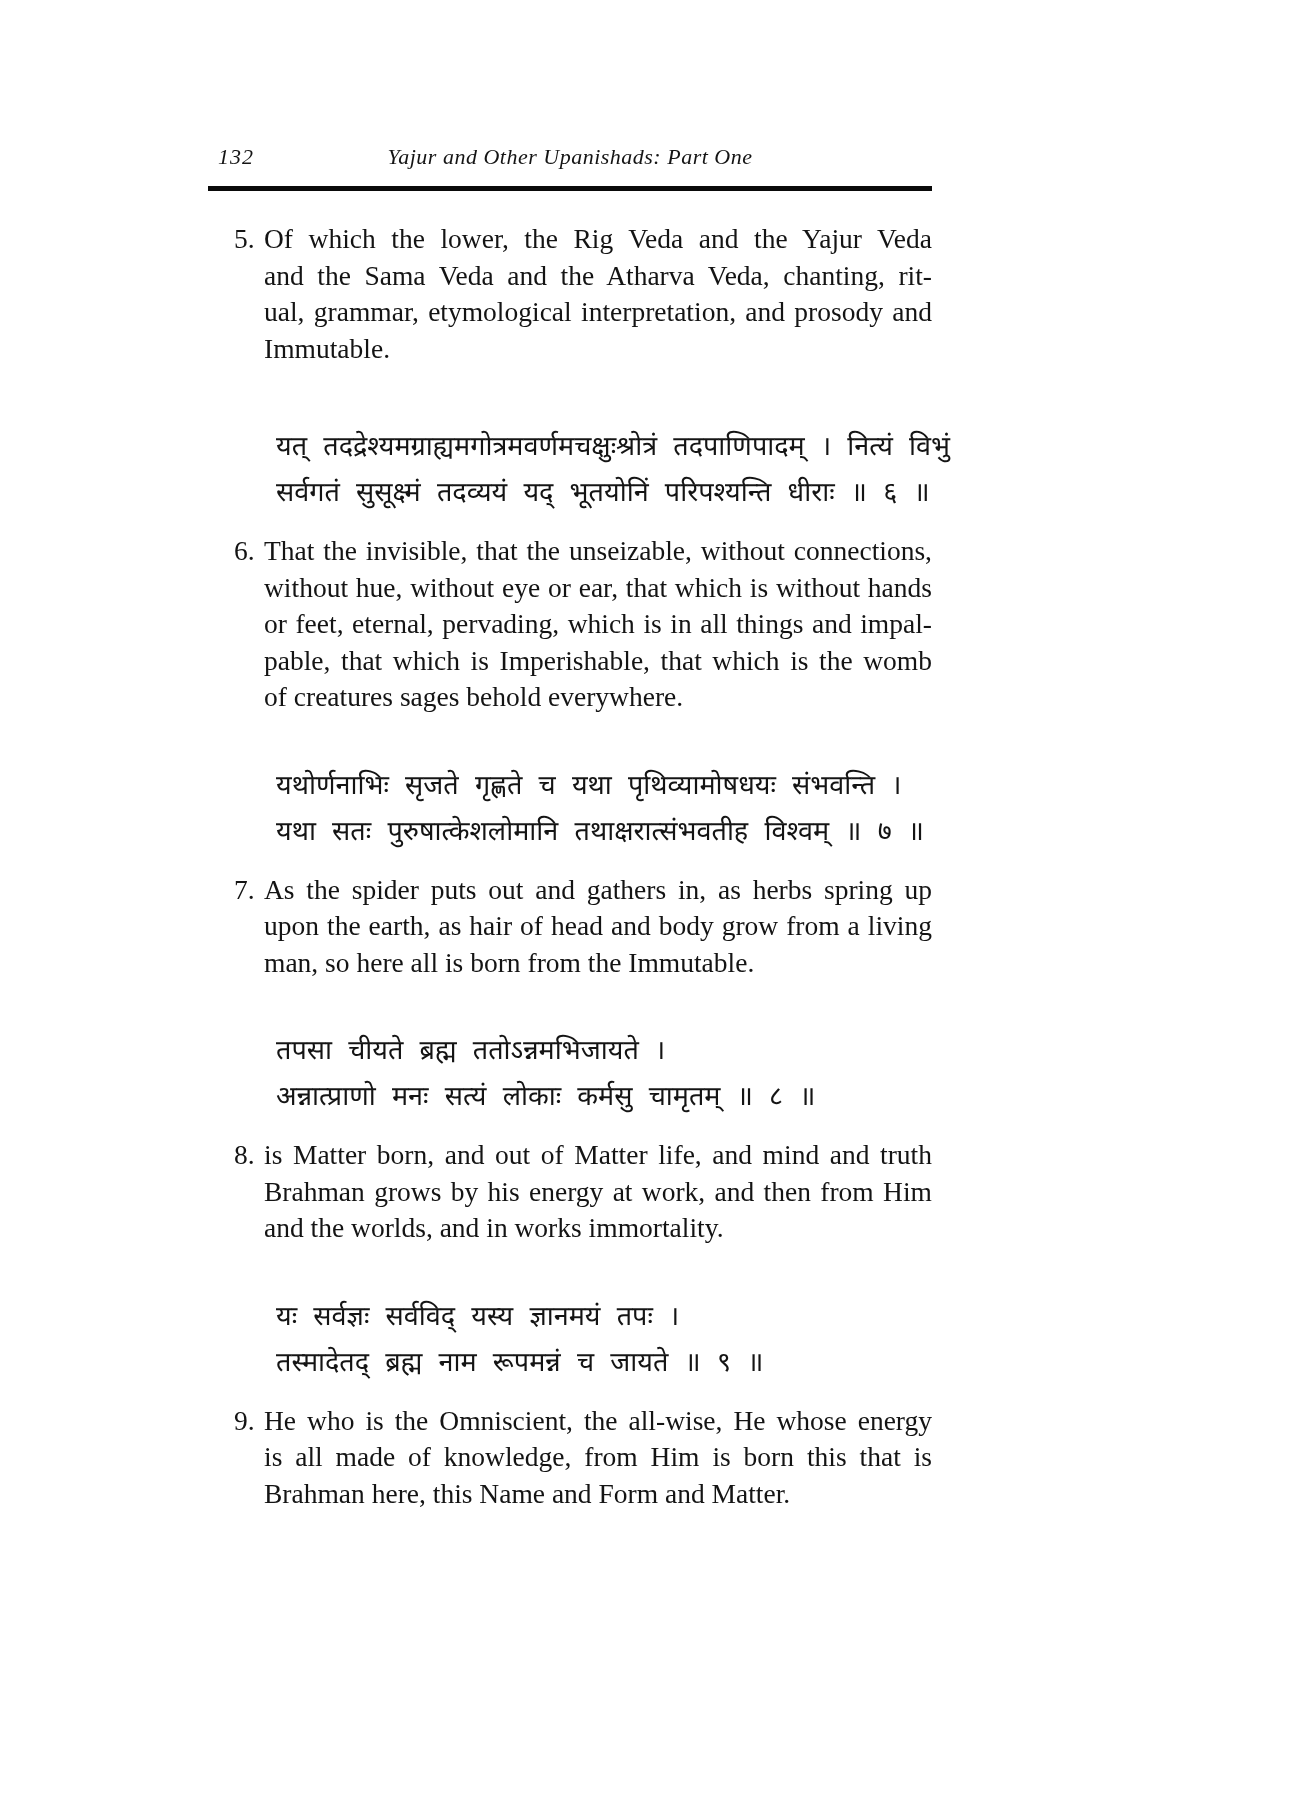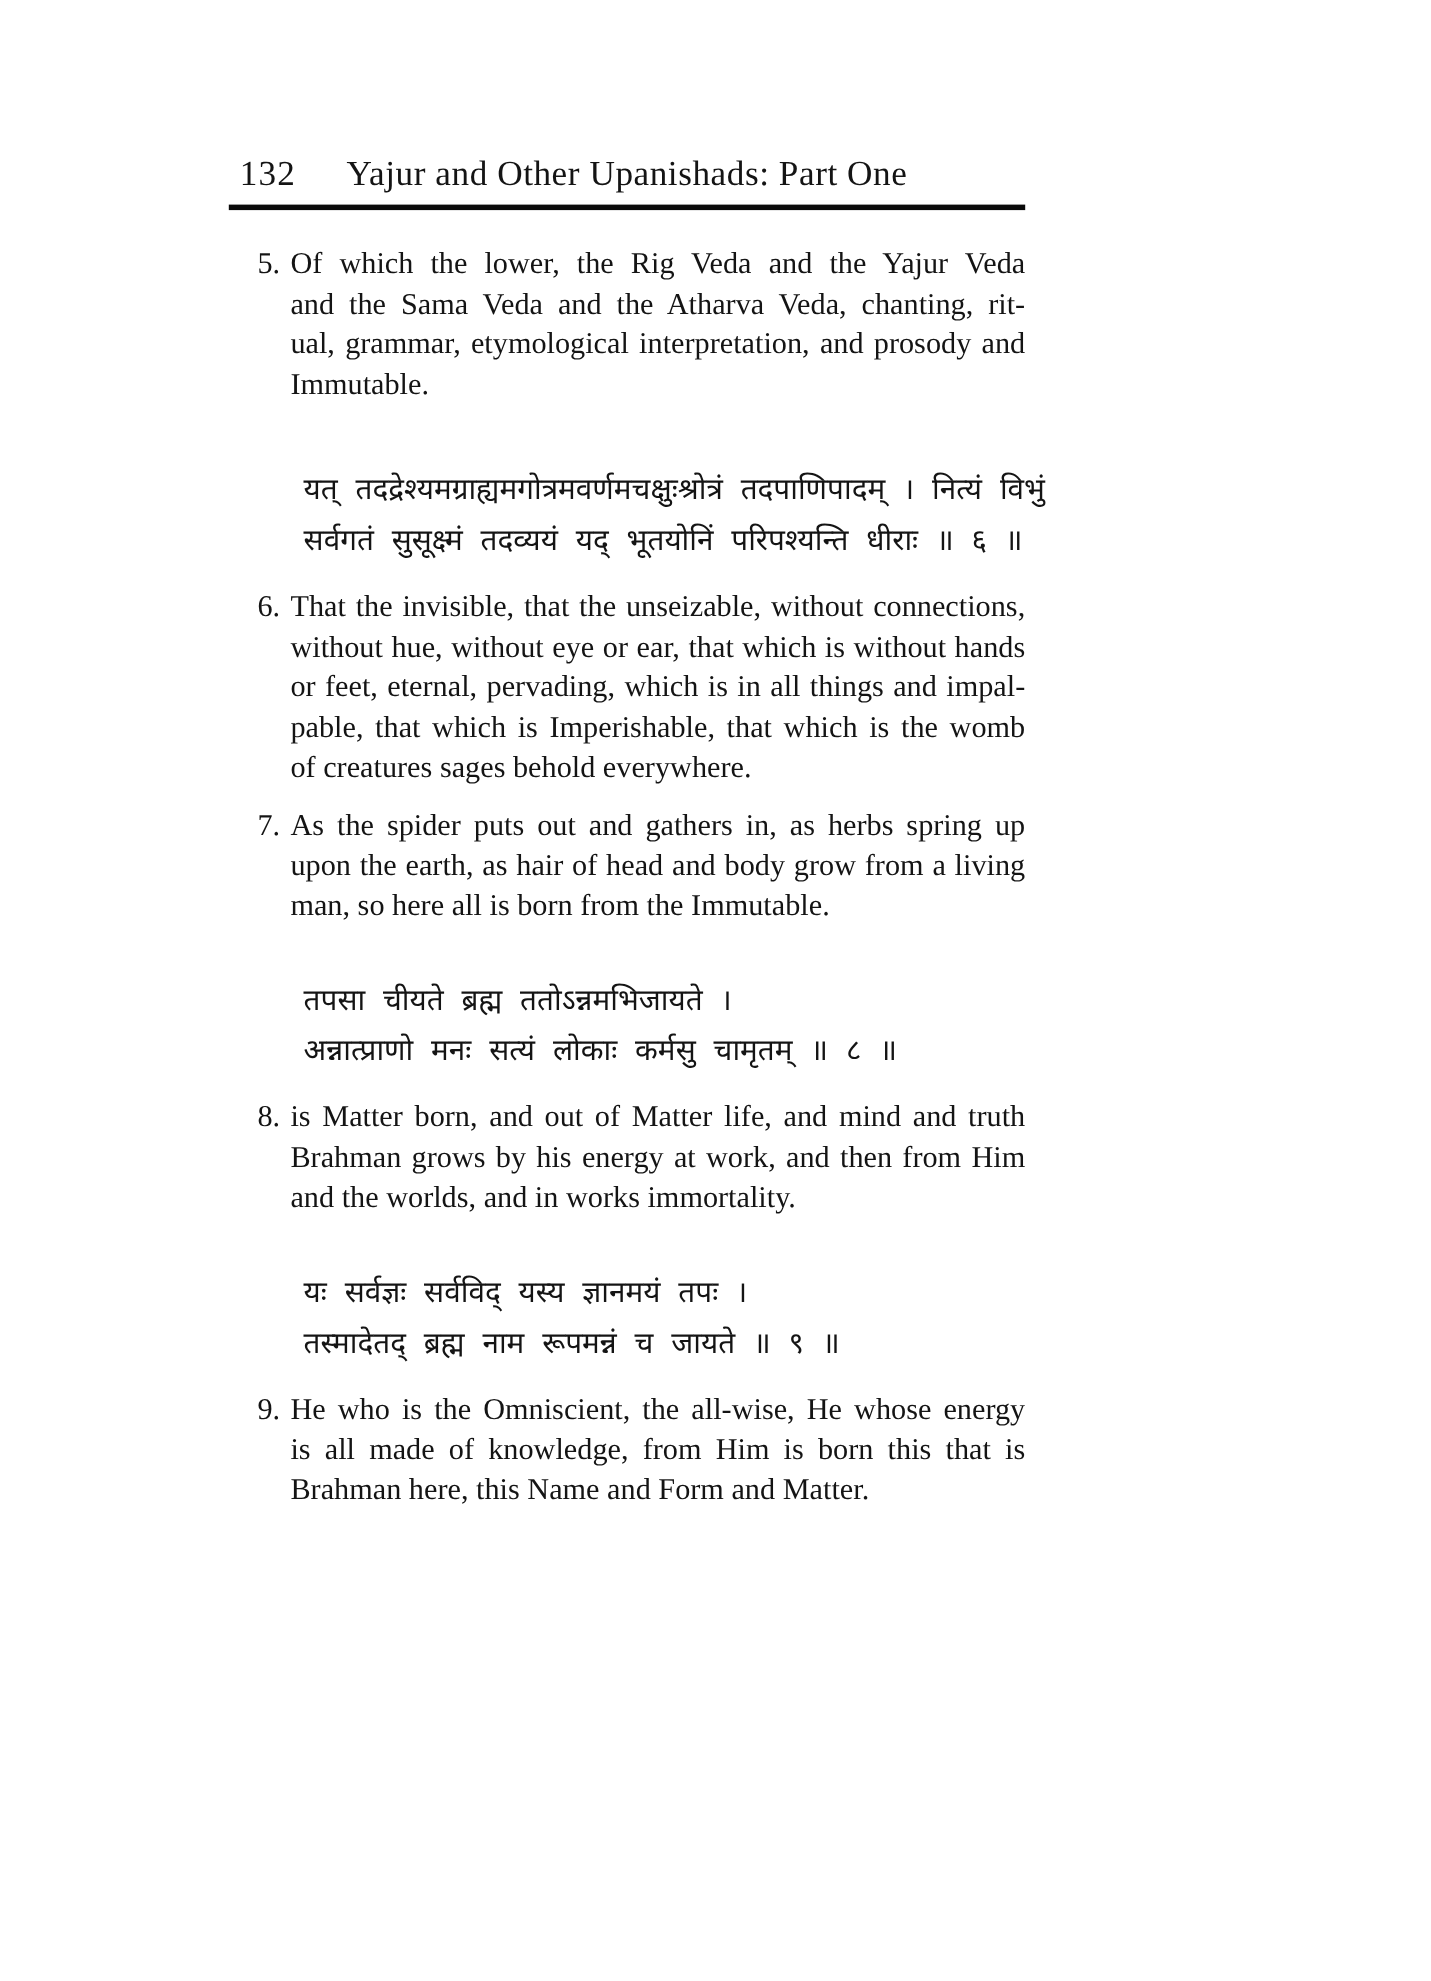--- a/index.html
+++ b/index.html
@@ -17,21 +17,22 @@
   }
   .content {
     position: absolute;
     left: 208px; top: 138px;
     width: 724px;
   }
   
   .header {
     position: relative;
     height: 40px;
-    font-size: 32px;
+    font-style: italic;
+    font-size: 22px;
     line-height: 38px;
   }
   .page-number {
     position: absolute; left: 10px; top: 0;
     letter-spacing: 1px;
   }
   .header-title {
     position: absolute; left: 0; right: 0; top: 0;
     text-align: center;
     letter-spacing: 0.5px;
@@ -104,20 +105,24 @@
       <div class="num">6.</div>
       <div class="body">
         <div class="jline">That the invisible, that the unseizable, without connections,</div>
         <div class="jline">without hue, without eye or ear, that which is without hands</div>
         <div class="jline">or feet, eternal, pervading, which is in all things and impal-</div>
         <div class="jline">pable, that which is Imperishable, that which is the womb</div>
         <div class="jline last">of creatures sages behold everywhere.</div>
       </div>
     </div>
 
+    <div class="verse">
+      <div class="verse-line">यथोर्णनाभिः सृजते गृह्णते च यथा पृथिव्यामोषधयः संभवन्ति ।</div>
+      <div class="verse-line">यथा सतः पुरुषात्केशलोमानि तथाक्षरात्संभवतीह विश्वम् ॥ ७ ॥</div>
+    </div>
 
     <div class="item">
       <div class="num">7.</div>
       <div class="body">
         <div class="jline">As the spider puts out and gathers in, as herbs spring up</div>
         <div class="jline">upon the earth, as hair of head and body grow from a living</div>
         <div class="jline last">man, so here all is born from the Immutable.</div>
       </div>
     </div>
 

